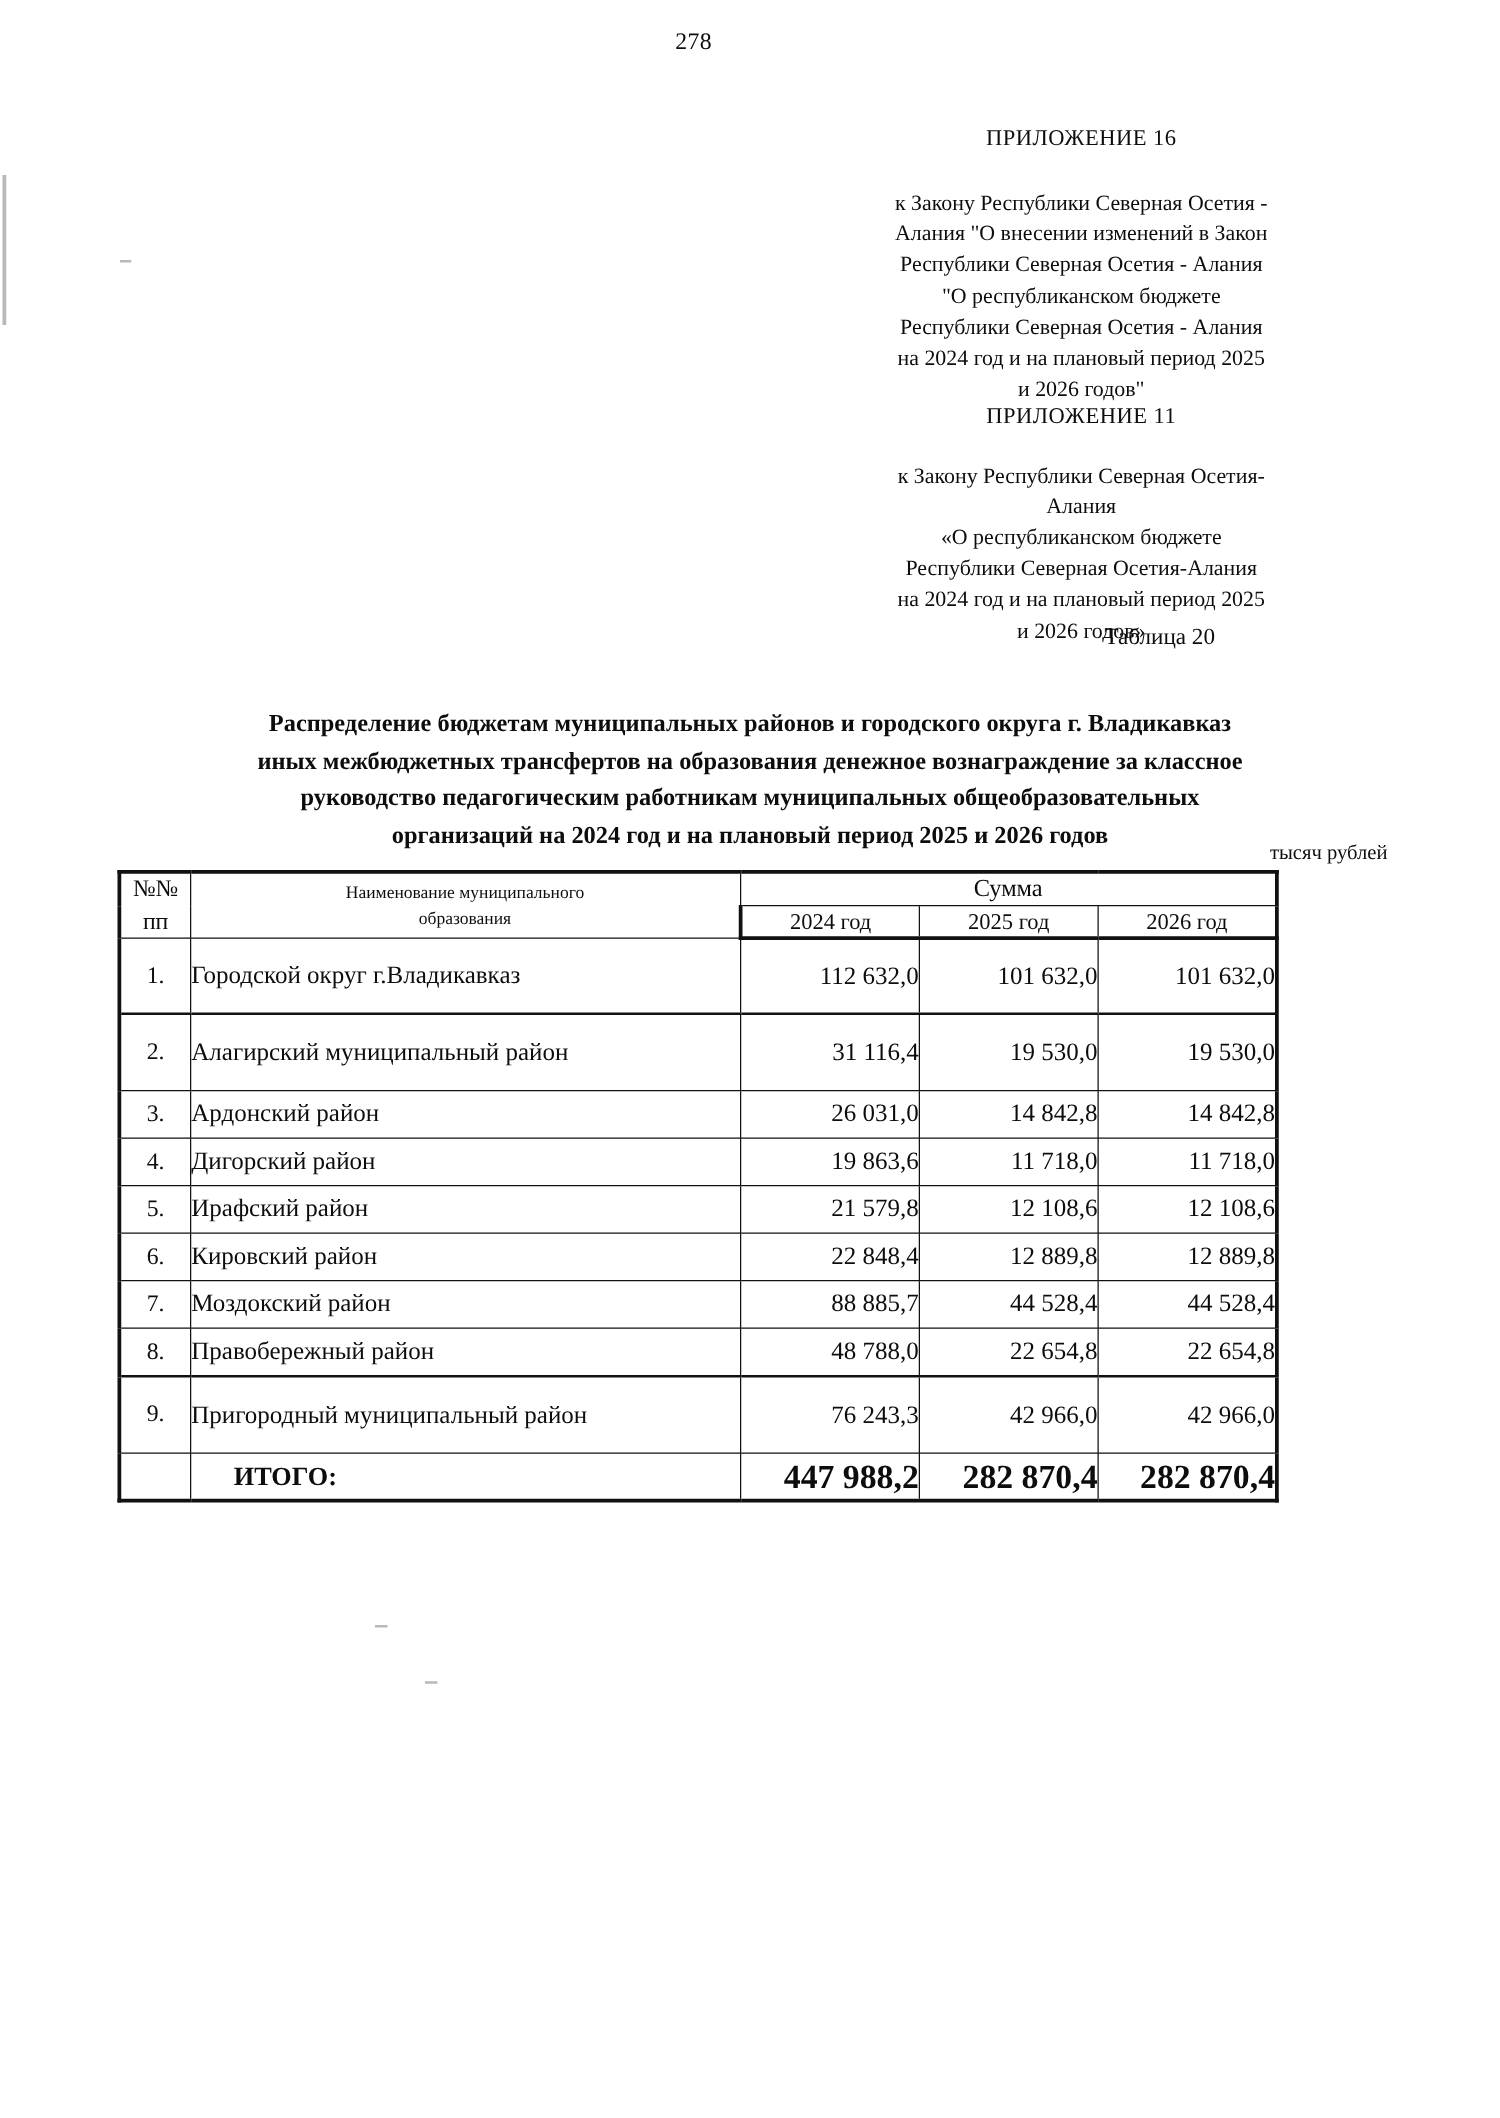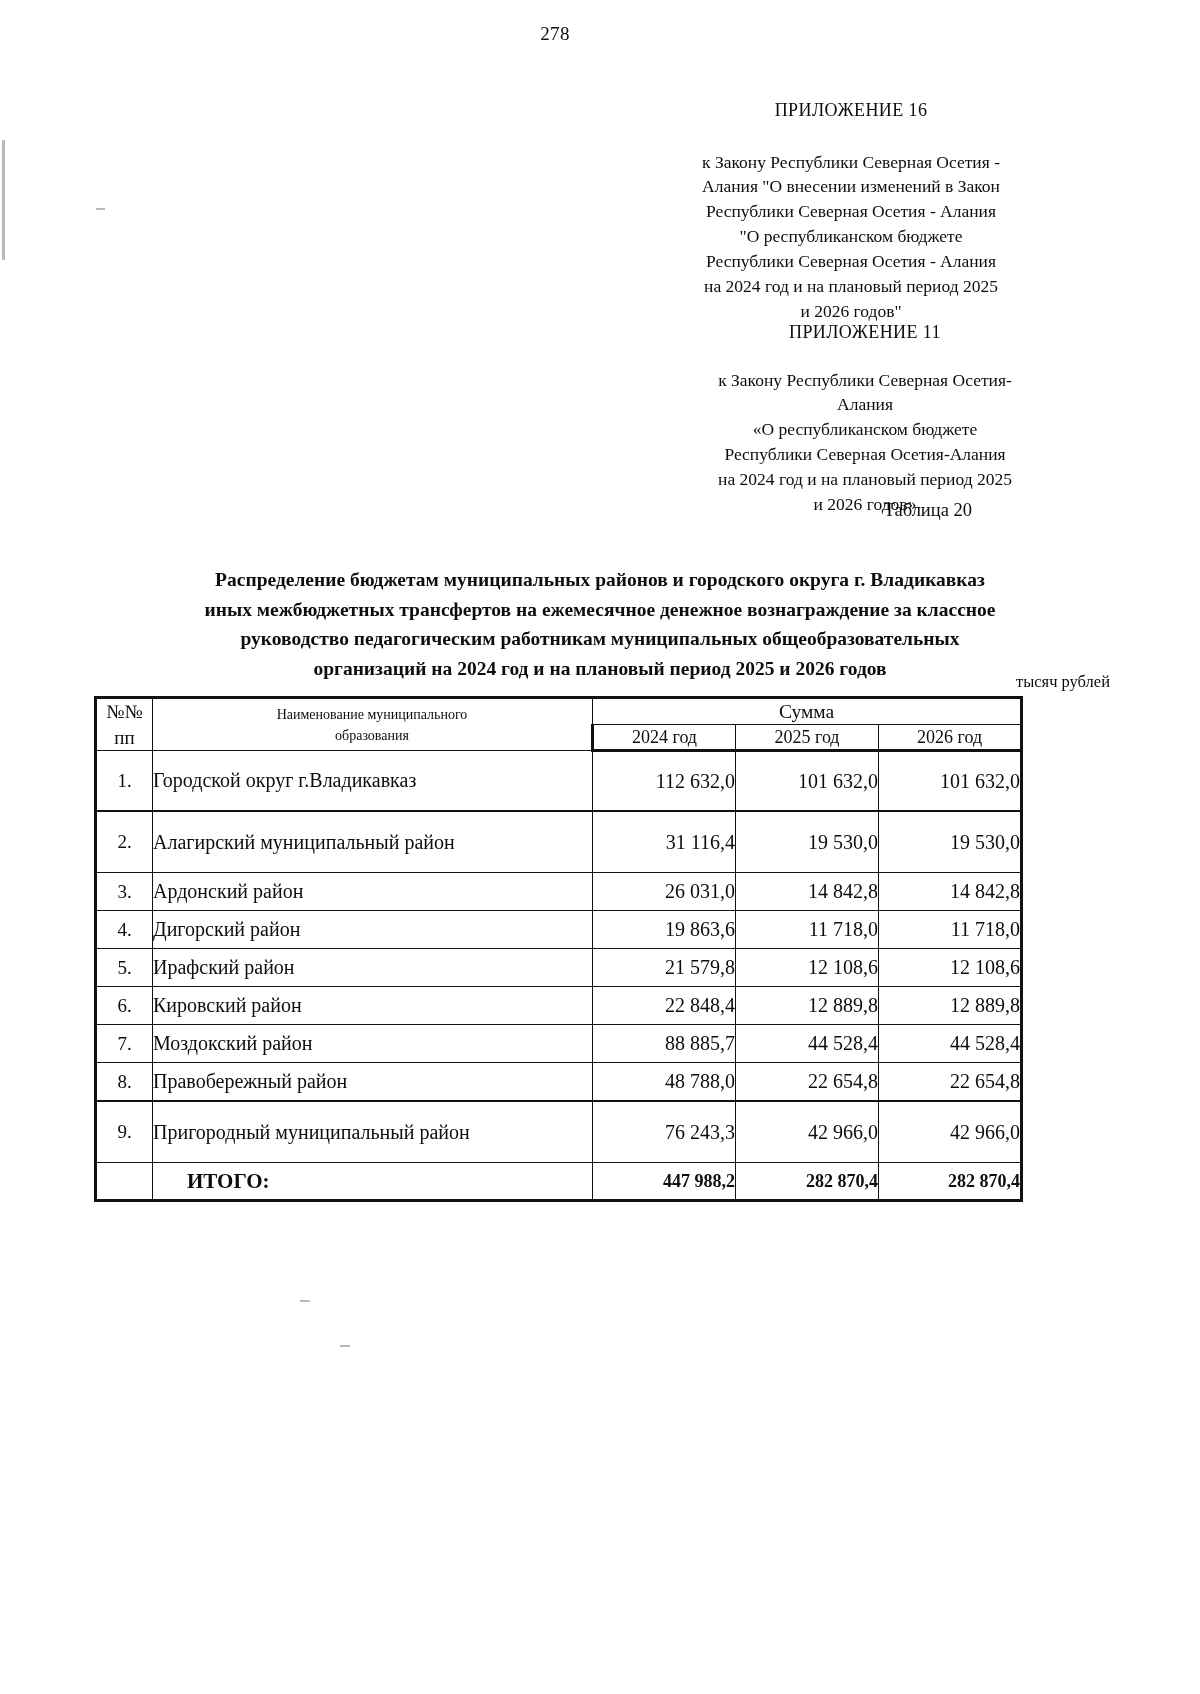--- a/index.html
+++ b/index.html
@@ -42,21 +42,21 @@
   }
   .sm1 { left: 2px; top: 140px; width: 3px; height: 120px; }
   .sm2 { left: 96px; top: 208px; width: 9px; height: 2px; }
   .sm3 { left: 300px; top: 1300px; width: 10px; height: 2px; }
   .sm4 { left: 340px; top: 1345px; width: 10px; height: 2px; }
 
   
   .appendix-block {
     position: absolute;
     top: 98px;
-    right: 184px;
+    right: 170px;
     width: 330px;
     text-align: center;
     font-size: 17.5px;
     line-height: 1.42;
   }
   .appendix-title {
     font-size: 18px;
     letter-spacing: .4px;
     margin-bottom: 26px;
   }
@@ -154,21 +154,21 @@
 
   tr.tall td { height: 62px; }
   tr.normal td { height: 38px; }
   tr.first-data td { height: 60px; }
 
   tr.total td {
     font-weight: bold;
     border-bottom-width: 3px;
   }
   tr.total td.c-name { font-size: 21px; padding-left: 34px; }
-  tr.total td.c-val { font-size: 18px; }
+  tr.total td.c-val { font-size: 27px; }
   tr.total td.c-num { border-bottom-width: 3px; }
 
   
   tr.hdr-bottom th { border-bottom-width: 3px; }
   tr.first-data td { border-bottom-width: 2.6px; }
   tr.row8 td { border-bottom-width: 2.6px; }
 
   
   table.budget tr > *:first-child { border-left-width: 3px; }
   table.budget tr > *:last-child  { border-right-width: 3px; }
@@ -207,21 +207,21 @@
       <div>Республики Северная Осетия-Алания</div>
       <div>на 2024 год  и на плановый период 2025</div>
       <div>и 2026 годов»</div>
     </div>
   </div>
 
   <div class="table-label">Таблица 20</div>
 
   <div class="main-title">
     <div>Распределение бюджетам  муниципальных районов и городского округа г. Владикавказ</div>
-    <div>иных межбюджетных трансфертов на ежемесячное денежное вознаграждение за классное</div>
+    <div>иных межбюджетных трансфертов на образования денежное вознаграждение за классное</div>
     <div>руководство педагогическим работникам муниципальных общеобразовательных</div>
     <div>организаций  на 2024 год  и на плановый период 2025 и 2026 годов</div>
   </div>
 
   <div class="units">тысяч рублей</div>
 
   <div class="tbl-wrap">
     <table class="budget">
       <colgroup>
         <col class="col-num">

